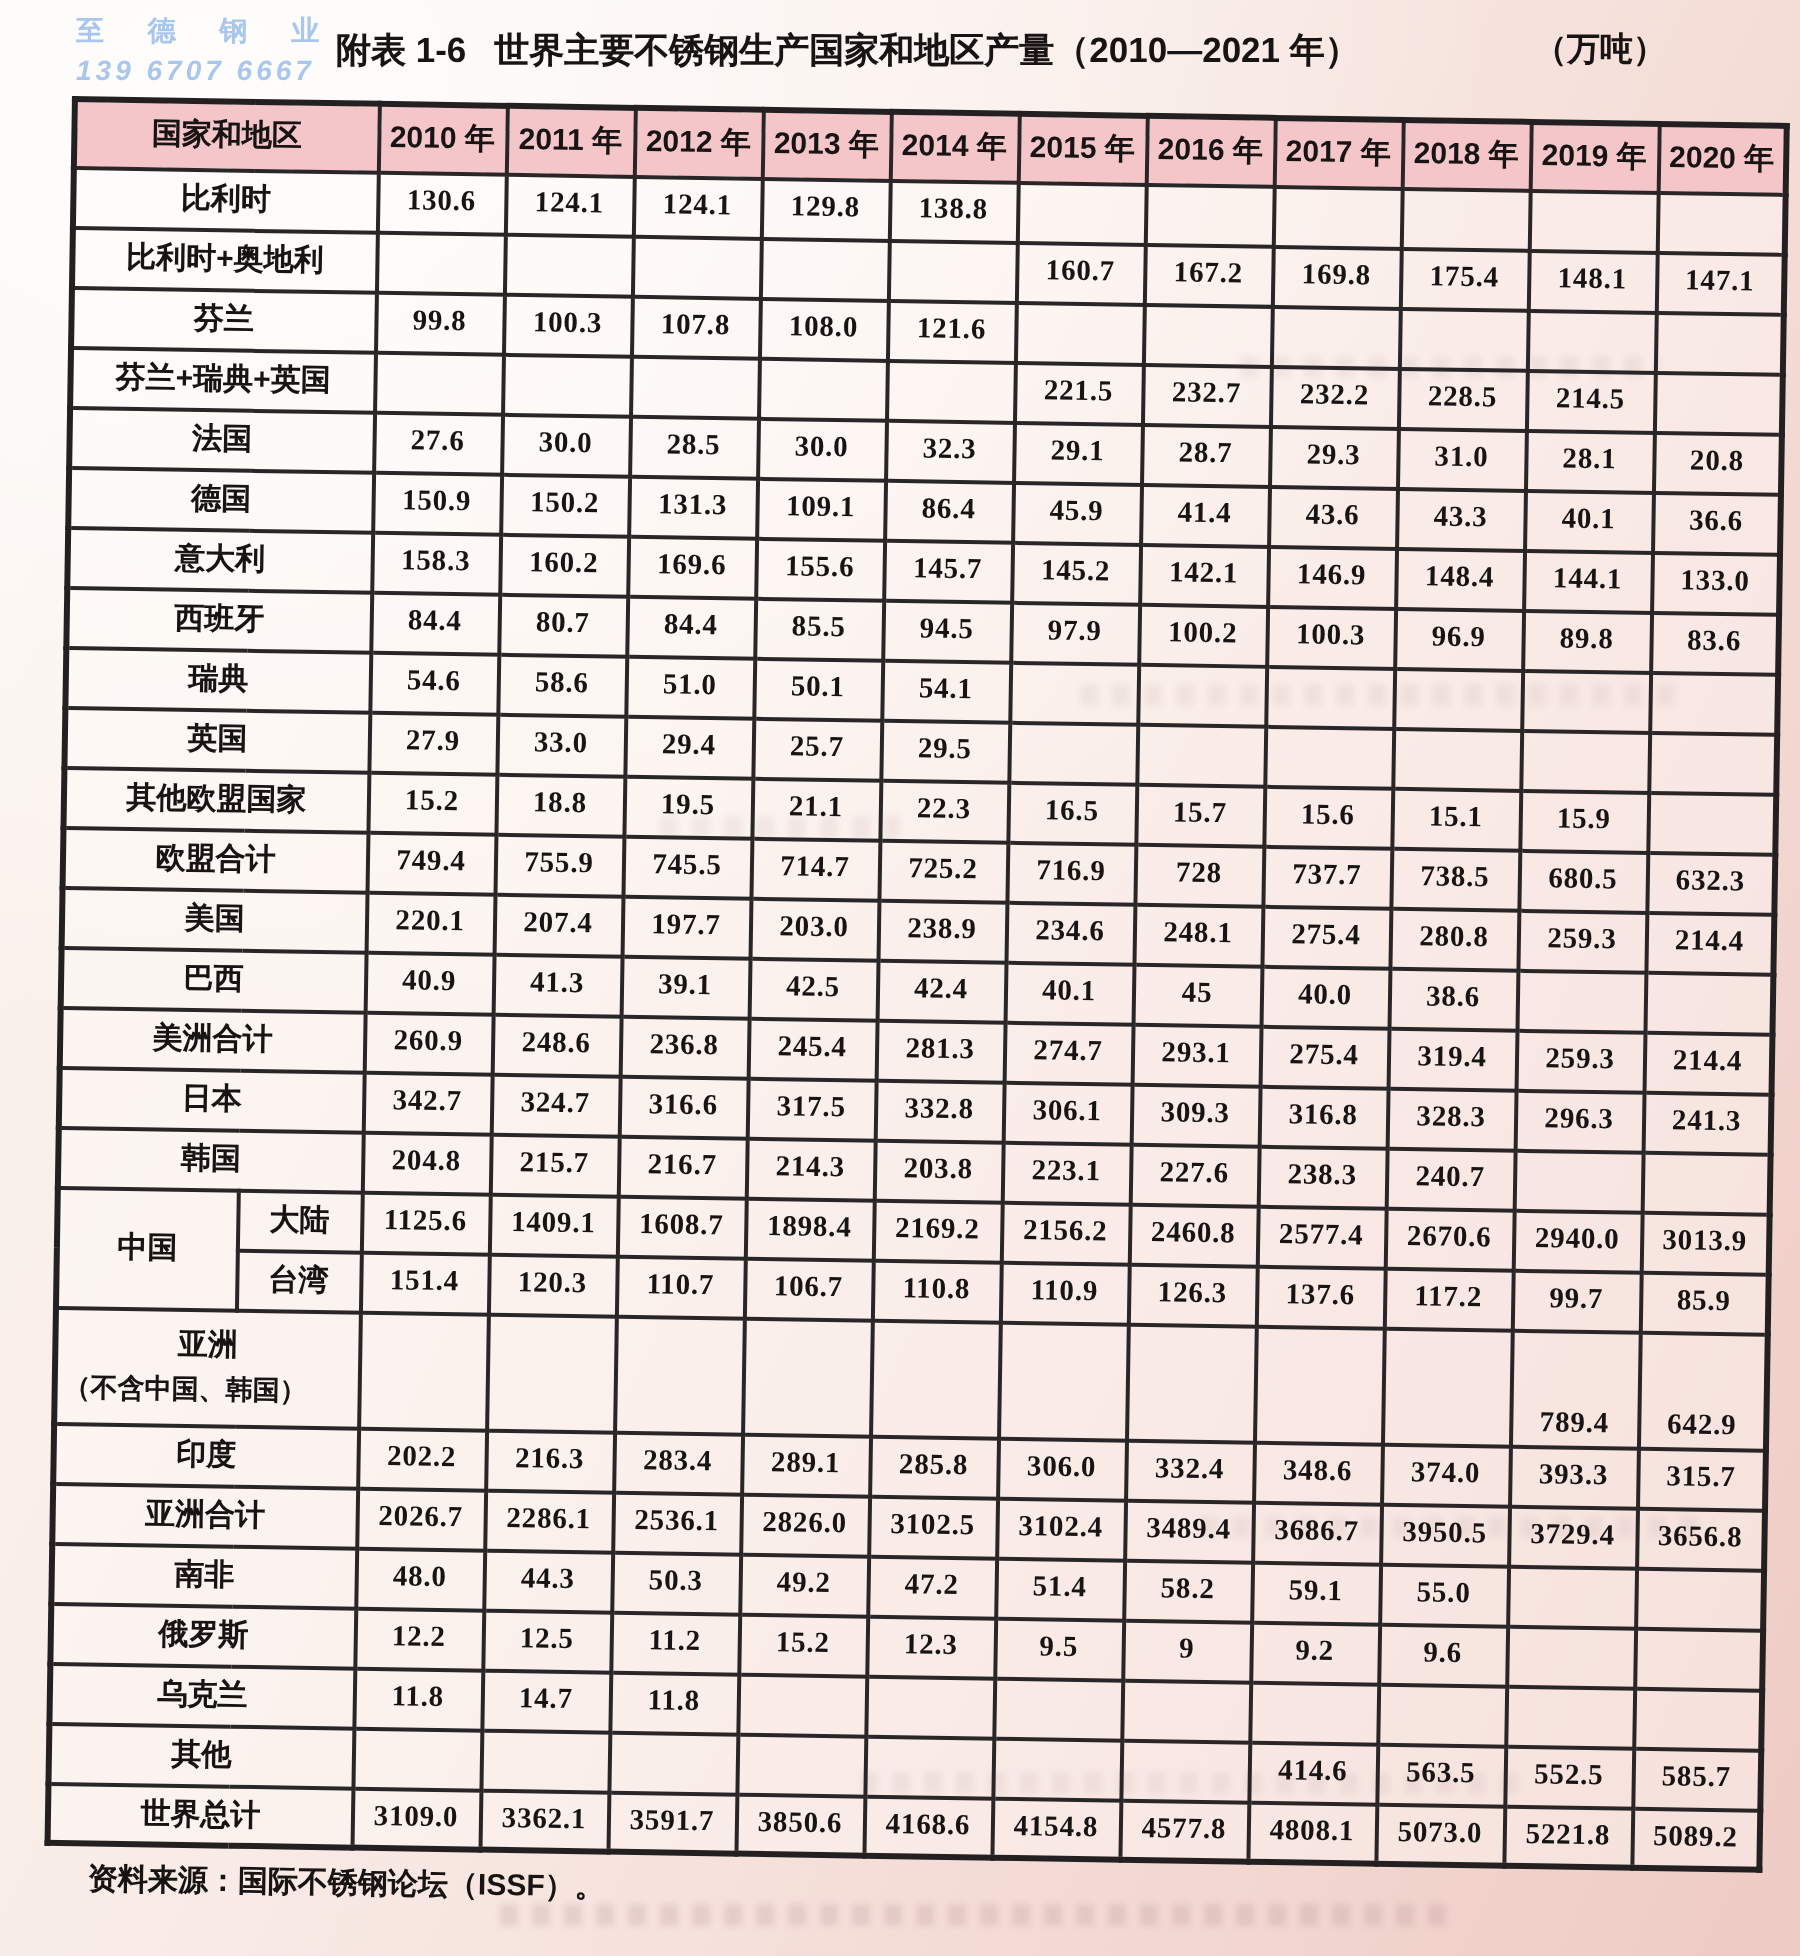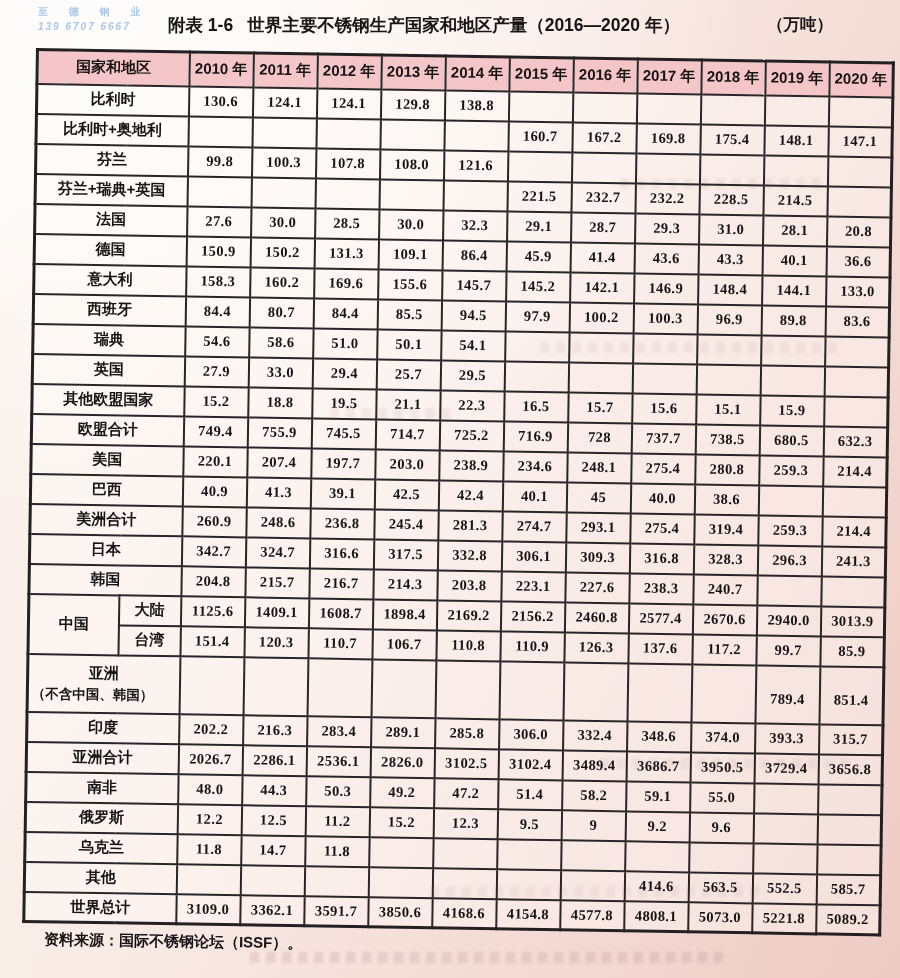--- a/index.html
+++ b/index.html
@@ -8,21 +8,21 @@
     width: 900px; height: 978px; overflow: hidden; position: relative;
     background:
       radial-gradient(130% 90% at 12% 4%, rgba(255,255,255,0.85) 0%, rgba(255,255,255,0) 55%),
       linear-gradient(115deg, #fbf5ef 0%, #f9ece7 38%, #f4dbd5 70%, #eecbc4 100%);
     font-family: "Liberation Sans", sans-serif;
     color: #171413;
   }
 
   
   .watermark { position: absolute; left: 38px; top: 5px; color: #a9c6ec;
-    font-weight: 700; font-size: 10px; line-height: 1.45; z-index: 3; }
+    font-weight: 700; font-size: 14px; line-height: 1.45; z-index: 3; }
   .wm-line1 { letter-spacing: 9px; }
   .wm-line2 { letter-spacing: 2px; font-style: italic; }
 
   
   .title-bar { position: absolute; top: 13px; left: 0; width: 900px; z-index: 2; }
   .doc-title { position: absolute; left: 168px; top: 0; font-weight: 700;
     font-size: 17.5px; white-space: nowrap; font-family: "Liberation Sans", sans-serif; }
   .doc-title .prefix { margin-right: 14px; }
   .doc-unit { position: absolute; left: 767px; top: 1px; font-weight: 700; font-size: 16.5px; }
 
@@ -41,21 +41,21 @@
   thead th { background: #f5c6c9; font-size: 15px; font-weight: 700; height: 34px;
     font-family: "Liberation Sans", sans-serif; white-space: nowrap; }
   tbody tr { height: 30px; }
   tbody th.lbl { font-size: 15px; font-weight: 700; font-family: "Liberation Sans", sans-serif;
     white-space: nowrap; }
   tbody th .lbl-line2 { font-size: 13.5px; text-align: left; padding-left: 2px;
     white-space: nowrap; font-weight: 700; }
   tbody td { font-family: "Liberation Serif", serif; font-weight: 700; font-size: 14.5px;
     letter-spacing: 0.4px; white-space: nowrap; }
   tr.tall { height: 58px; }
-  tr.tall td { vertical-align: bottom; padding-bottom: 15px; }
+  tr.tall td { vertical-align: bottom; padding-bottom: 2px; }
   tr.tall th.lbl { line-height: 1.5; }
 
   
   .source-line { margin: 7px 0 0 22px; font-weight: 700; font-size: 15px;
     font-family: "Liberation Sans", sans-serif; }
 
   
   .ghost { position: absolute; height: 11px; filter: blur(1.6px); opacity: 0.55; z-index: 1;
     background: repeating-linear-gradient(90deg, rgba(146,108,113,0.30) 0 9px,
       rgba(146,108,113,0) 9px 16px); }
@@ -76,21 +76,21 @@
 <div class="ghost ghost-5"></div>
 <div class="ghost ghost-6"></div>
 
 <div class="watermark">
   <div class="wm-line1">至 德 钢 业</div>
   <div class="wm-line2">139 6707 6667</div>
 </div>
 
 <div class="title-bar">
   <div class="doc-title">
-    <span class="prefix">附表 1-6</span><span>世界主要不锈钢生产国家和地区产量（2016—2020 年）</span>
+    <span class="prefix">附表 1-6</span><span>世界主要不锈钢生产国家和地区产量（2010—2021 年）</span>
   </div>
   <div class="doc-unit">（万吨）</div>
 </div>
 
 <div class="scan">
   <table class="prod" id="prod-table">
     <colgroup>
       <col class="c-label1">
         <col class="c-label2">
       <col class="c-year">
@@ -397,21 +397,21 @@
           <td></td>
           <td></td>
           <td></td>
           <td></td>
           <td></td>
           <td></td>
           <td></td>
           <td></td>
           <td></td>
           <td>789.4</td>
-          <td>851.4</td>
+          <td>642.9</td>
         </tr>
         <tr>
           <th class="lbl" rowspan="1" colspan="2">印度</th>
           <td>202.2</td>
           <td>216.3</td>
           <td>283.4</td>
           <td>289.1</td>
           <td>285.8</td>
           <td>306.0</td>
           <td>332.4</td>

